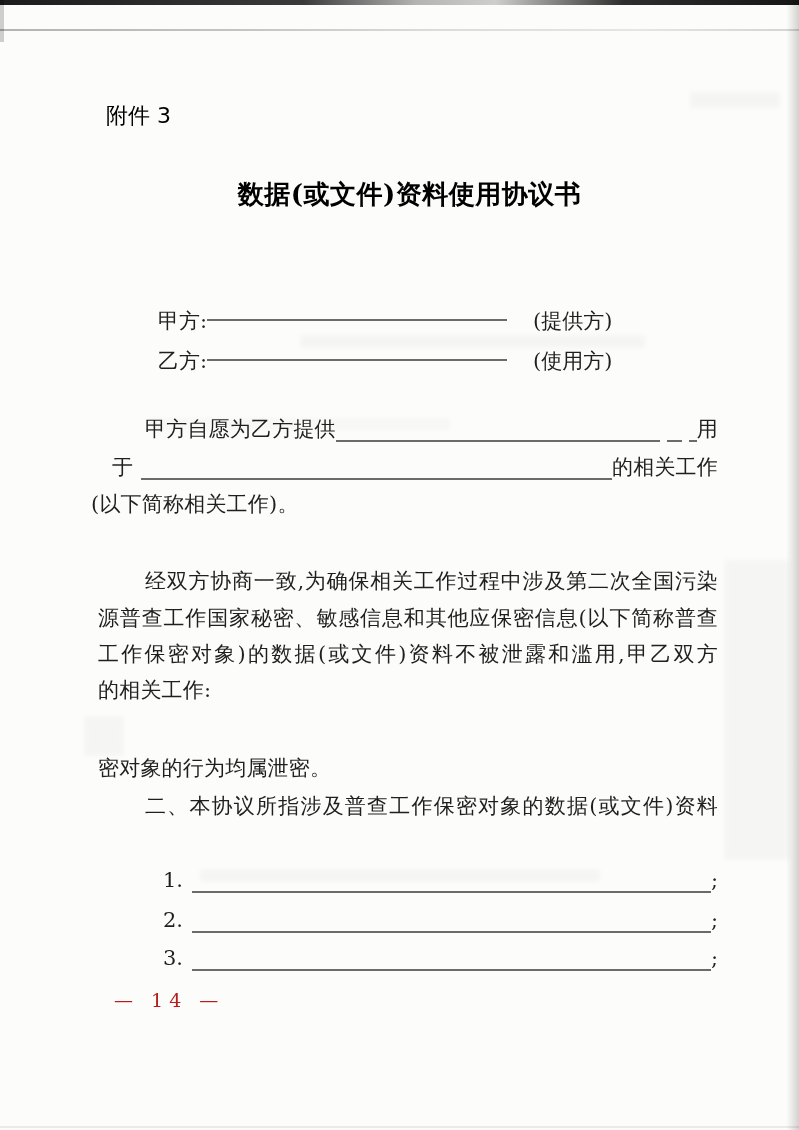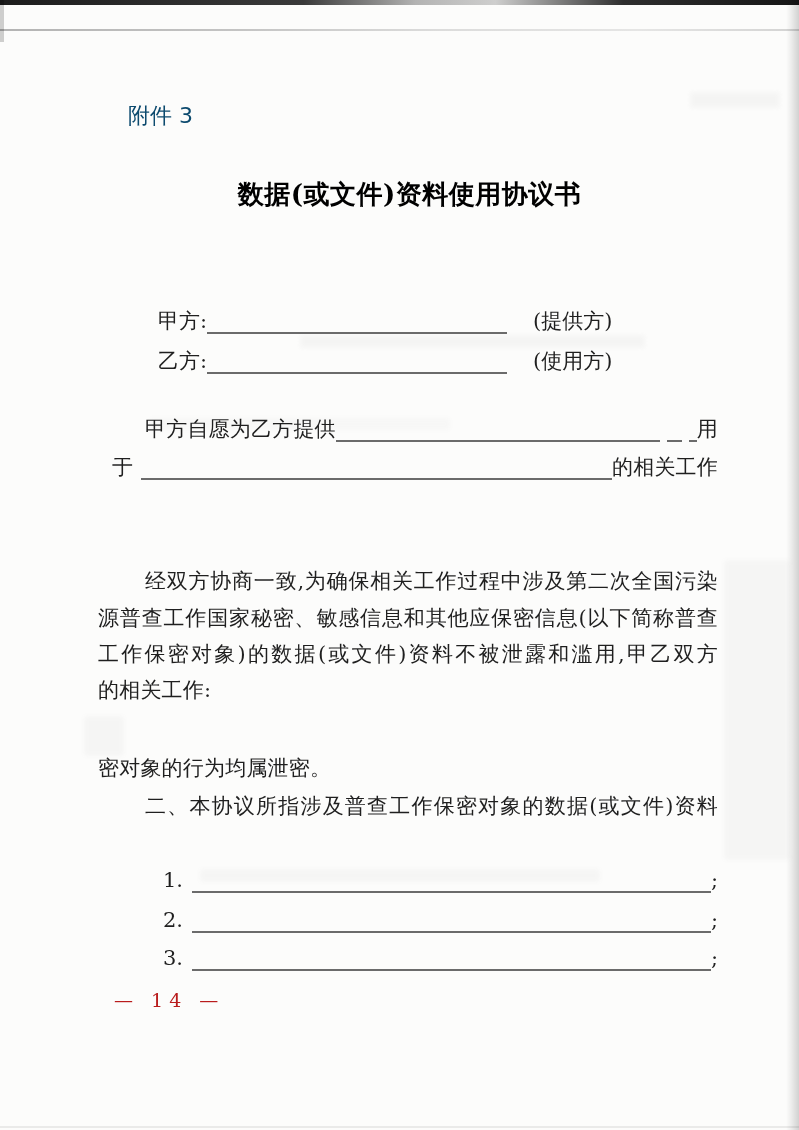--- a/index.html
+++ b/index.html
@@ -59,39 +59,39 @@
     flex: 1 1 auto;
     border-bottom: 2px solid #6b6b6b;
     margin-bottom: 2px;
   }
   .dash {
     flex: 0 0 auto;
     border-bottom: 2px solid #6b6b6b;
     margin-bottom: 2px; margin-left: 7px;
   }
   .attach-label {
-    position: absolute; top: 102px; left: 128px;
+    position: absolute; top: 102px; left: 106px;
     font-family: "DejaVu Sans", "Liberation Sans", sans-serif;
-    font-size: 22px; line-height: 28px; color: #0c4a6e;
+    font-size: 22px; line-height: 28px; color: #000000;
   }
   .doc-title {
     position: absolute; top: 177px; left: 30px; right: 10px; margin: 0;
     text-align: center;
     font-size: 26px; line-height: 34px; font-weight: 700;
     letter-spacing: .5px; color: #000000;
   }
   .doc-subtitle {
     position: absolute; top: 228px; left: 24px; right: 0;
     text-align: center;
     font-size: 21px; line-height: 30px; letter-spacing: 3px;
   }
   .party-row {
     position: absolute; left: 158px; width: 502px;
     font-size: 21px; line-height: 30px;
-    display: flex; align-items: flex-end;
+    display: flex; align-items: center;
   }
   .party-blank { flex: 0 0 300px; border-bottom: 2px solid #6b6b6b; margin-bottom: 2px; }
   .party-role { margin-left: 26px; }
   .item-row {
     position: absolute; left: 163px; width: 555px;
     font-size: 21px; line-height: 30px;
     display: flex; align-items: stretch;
   }
   .item-num { flex: 0 0 auto; margin-right: 9px; }
   .item-punct { flex: 0 0 auto; }
@@ -137,20 +137,21 @@
     <span class="blank"></span>
     <span class="dash" style="width:15px"></span>
     <span class="dash" style="width:8px"></span>
     <span>用</span>
   </div>
   <div class="line flexline" style="top:452px;left:112px;width:606px">
     <span>于</span>
     <span class="blank" style="margin-left:8px"></span>
     <span>的相关工作</span>
   </div>
+  <div class="line" style="top:489px;left:91px">(以下简称相关工作)。</div>
 
   <div class="line just" style="top:566px;left:145px;width:573px">经双方协商一致,为确保相关工作过程中涉及第二次全国污染</div>
   <div class="line just" style="top:603px;left:98px;width:620px">源普查工作国家秘密、敏感信息和其他应保密信息(以下简称普查</div>
   <div class="line just" style="top:639px;left:98px;width:620px">工作保密对象)的数据(或文件)资料不被泄露和滥用,甲乙双方</div>
   <div class="line" style="top:675px;left:98px">的相关工作:</div>
 
   <div class="line" style="top:753px;left:98px">密对象的行为均属泄密。</div>
 
   <div class="line just" style="top:791px;left:145px;width:573px">二、本协议所指涉及普查工作保密对象的数据(或文件)资料</div>
 

